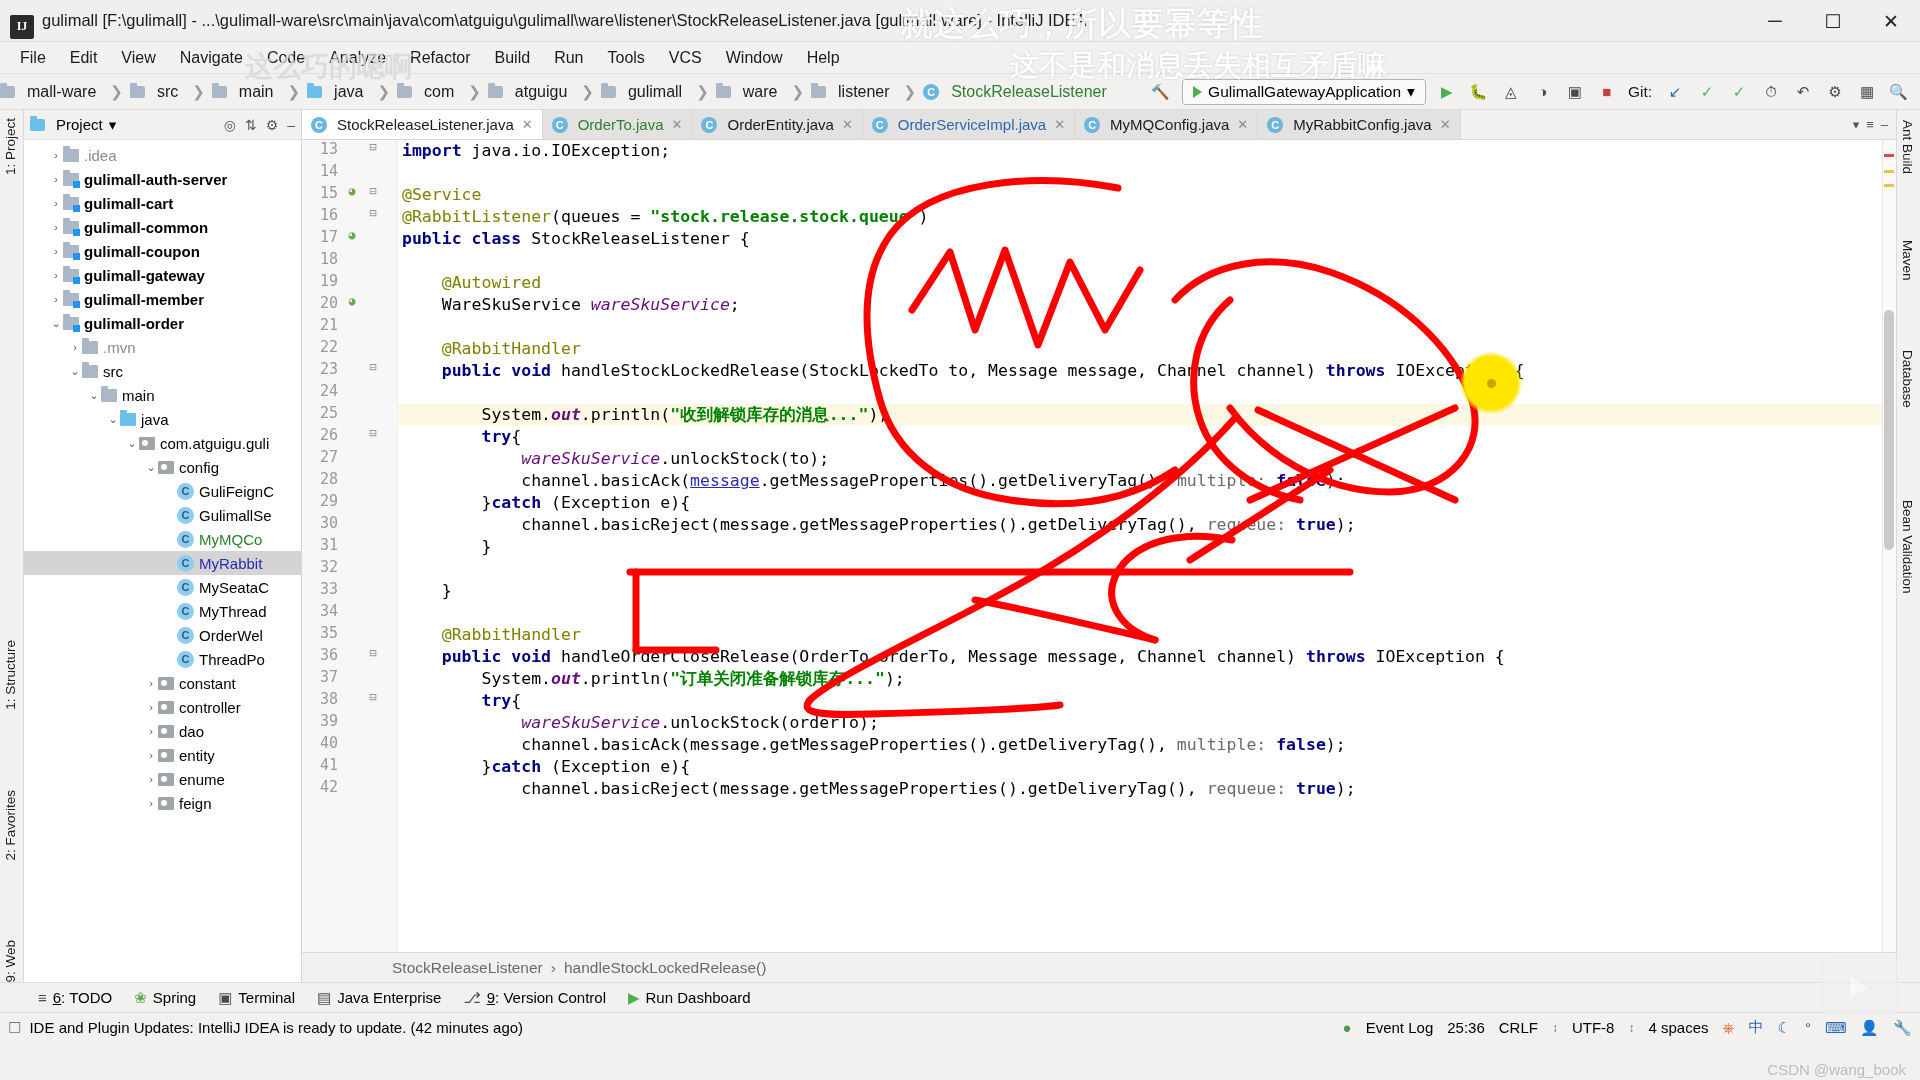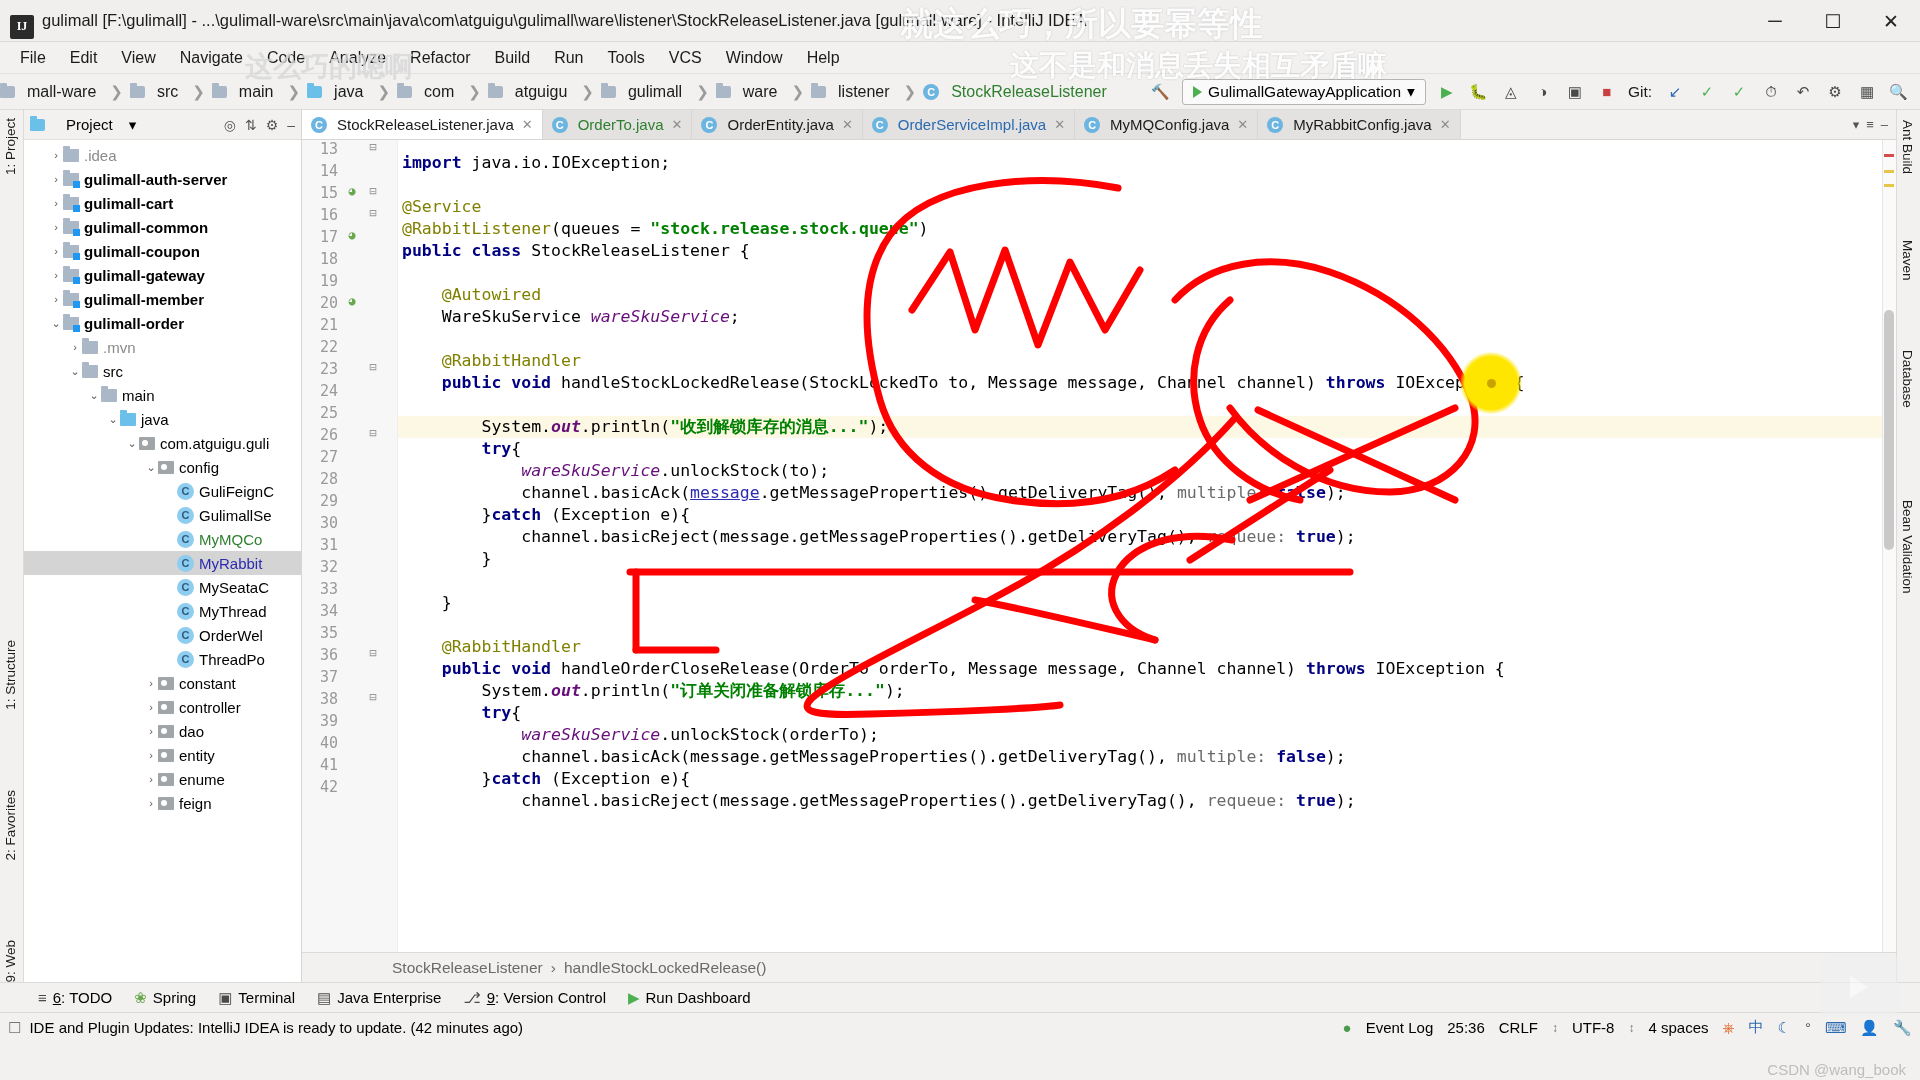--- a/index.html
+++ b/index.html
@@ -60,21 +60,21 @@
       border-right:1px solid #dcdbda; }
   .right-strip { border-right:none; border-left:1px solid #dcdbda; }
   .vtab { position:absolute; writing-mode:vertical-rl; transform:rotate(180deg);
           font-size:13.5px; color:#1b1b1b; white-space:nowrap; left:3px; }
   .vtab.rt { writing-mode:vertical-rl; transform:none; }
 
   
   .project-panel { width:278px; background:#fff; border-right:1px solid #d7d6d5;
                    display:flex; flex-direction:column; }
   .pp-header { height:30px; background:#f2f1f0; display:flex; align-items:center;
-               padding:0 6px; gap:16px; border-bottom:1px solid #e0dfde; }
+               padding:0 6px; gap:6px; border-bottom:1px solid #e0dfde; }
   .pp-title { font-size:15px; }
   .pp-spacer { margin-left:auto; display:flex; gap:9px; align-items:center;
                color:#555; font-size:14px; }
   .tree { flex:1; overflow:hidden; padding-top:3px; font-size:15px; }
   .trow { height:24px; display:flex; align-items:center; white-space:nowrap;
           padding-right:4px; }
   .trow.sel { background:#d4d4d4; }
   .arrow { width:14px; text-align:center; color:#5a5a5a; font-size:11px;
            flex:0 0 14px; }
   .tlabel { font-size:15px; }
@@ -123,21 +123,21 @@
   .code-wrap { flex:1; display:flex; position:relative; overflow:hidden;
                background:#fff; }
   .gutter { width:96px; flex:0 0 96px; background:#f7f7f7; position:relative;
             border-right:1px solid #eee; }
   .gutline { height:22px; display:flex; align-items:flex-start; font-size:15px;
              color:#999; font-family:"DejaVu Sans Mono", monospace; position:relative; }
   .gnum { width:40px; text-align:right; padding-right:4px; }
   .gmark { width:20px; text-align:center; font-size:12px; }
   .gfold { width:22px; text-align:center; color:#999; font-size:12px; }
   .codearea { flex:1; position:relative; overflow:hidden;
-              font-family:"DejaVu Sans Mono", monospace; font-size:16.5px;margin-top:12px; }
+              font-family:"DejaVu Sans Mono", monospace; font-size:16.5px; }
   .cline { height:22px; line-height:22px; white-space:pre; padding-left:4px; }
   .cline.hl { background:#fcf8e4; }
   .kw { color:#000080; font-weight:bold; }
   .ann { color:#808000; }
   .str { color:#008000; font-weight:bold; }
   .fld { color:#660e7a; font-style:italic; }
   .sf { color:#660e7a; font-style:italic; font-weight:bold; }
   .param { color:#6a6a6a; }
   .lnk { color:#2b2bb0; text-decoration:underline; }
   .plain { color:#000; }

